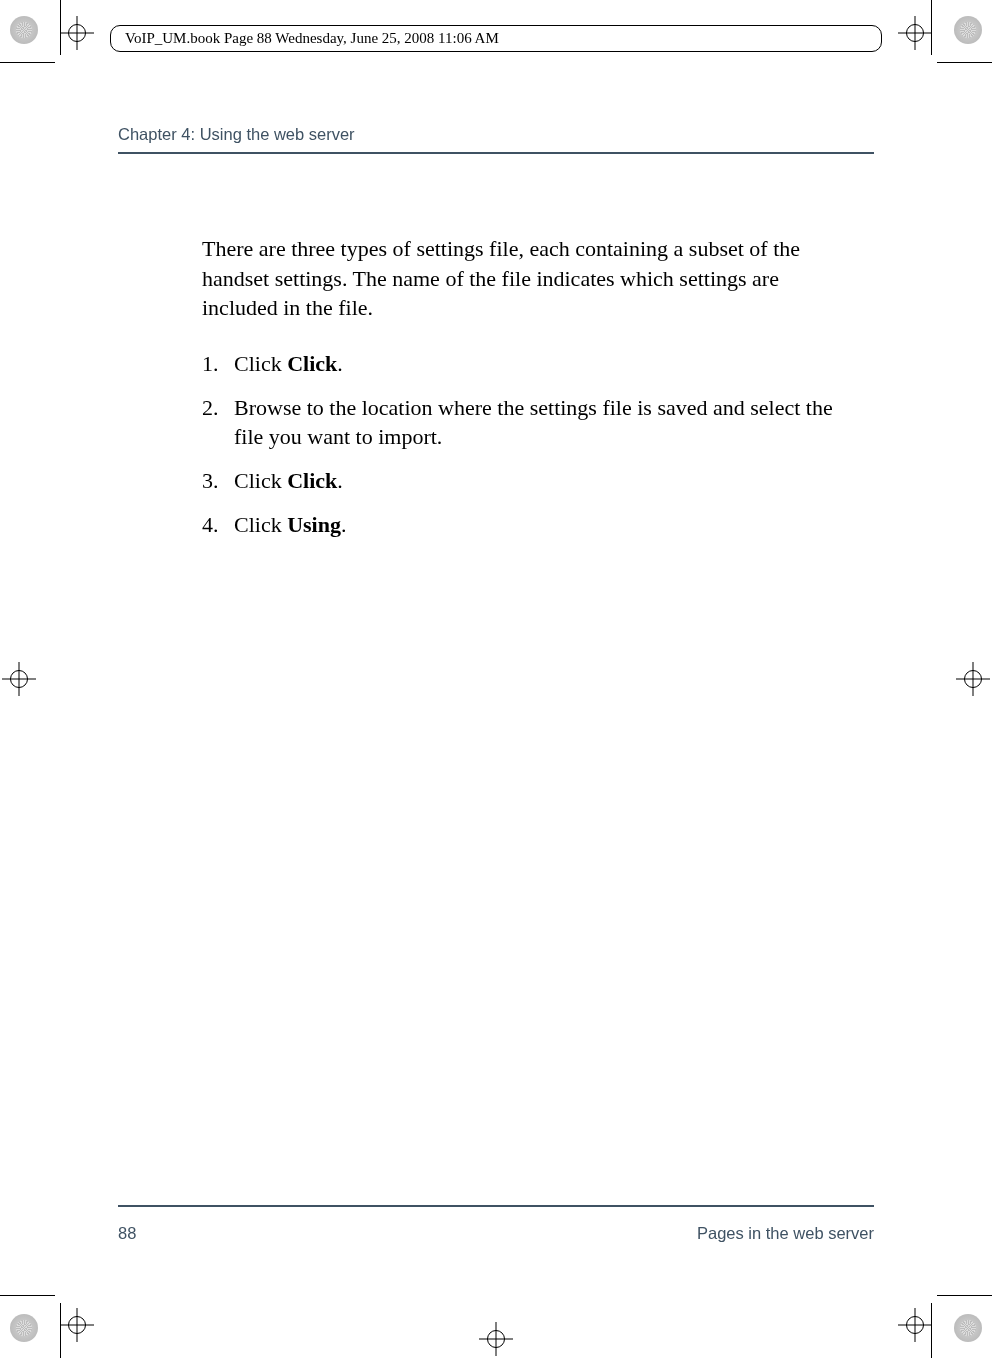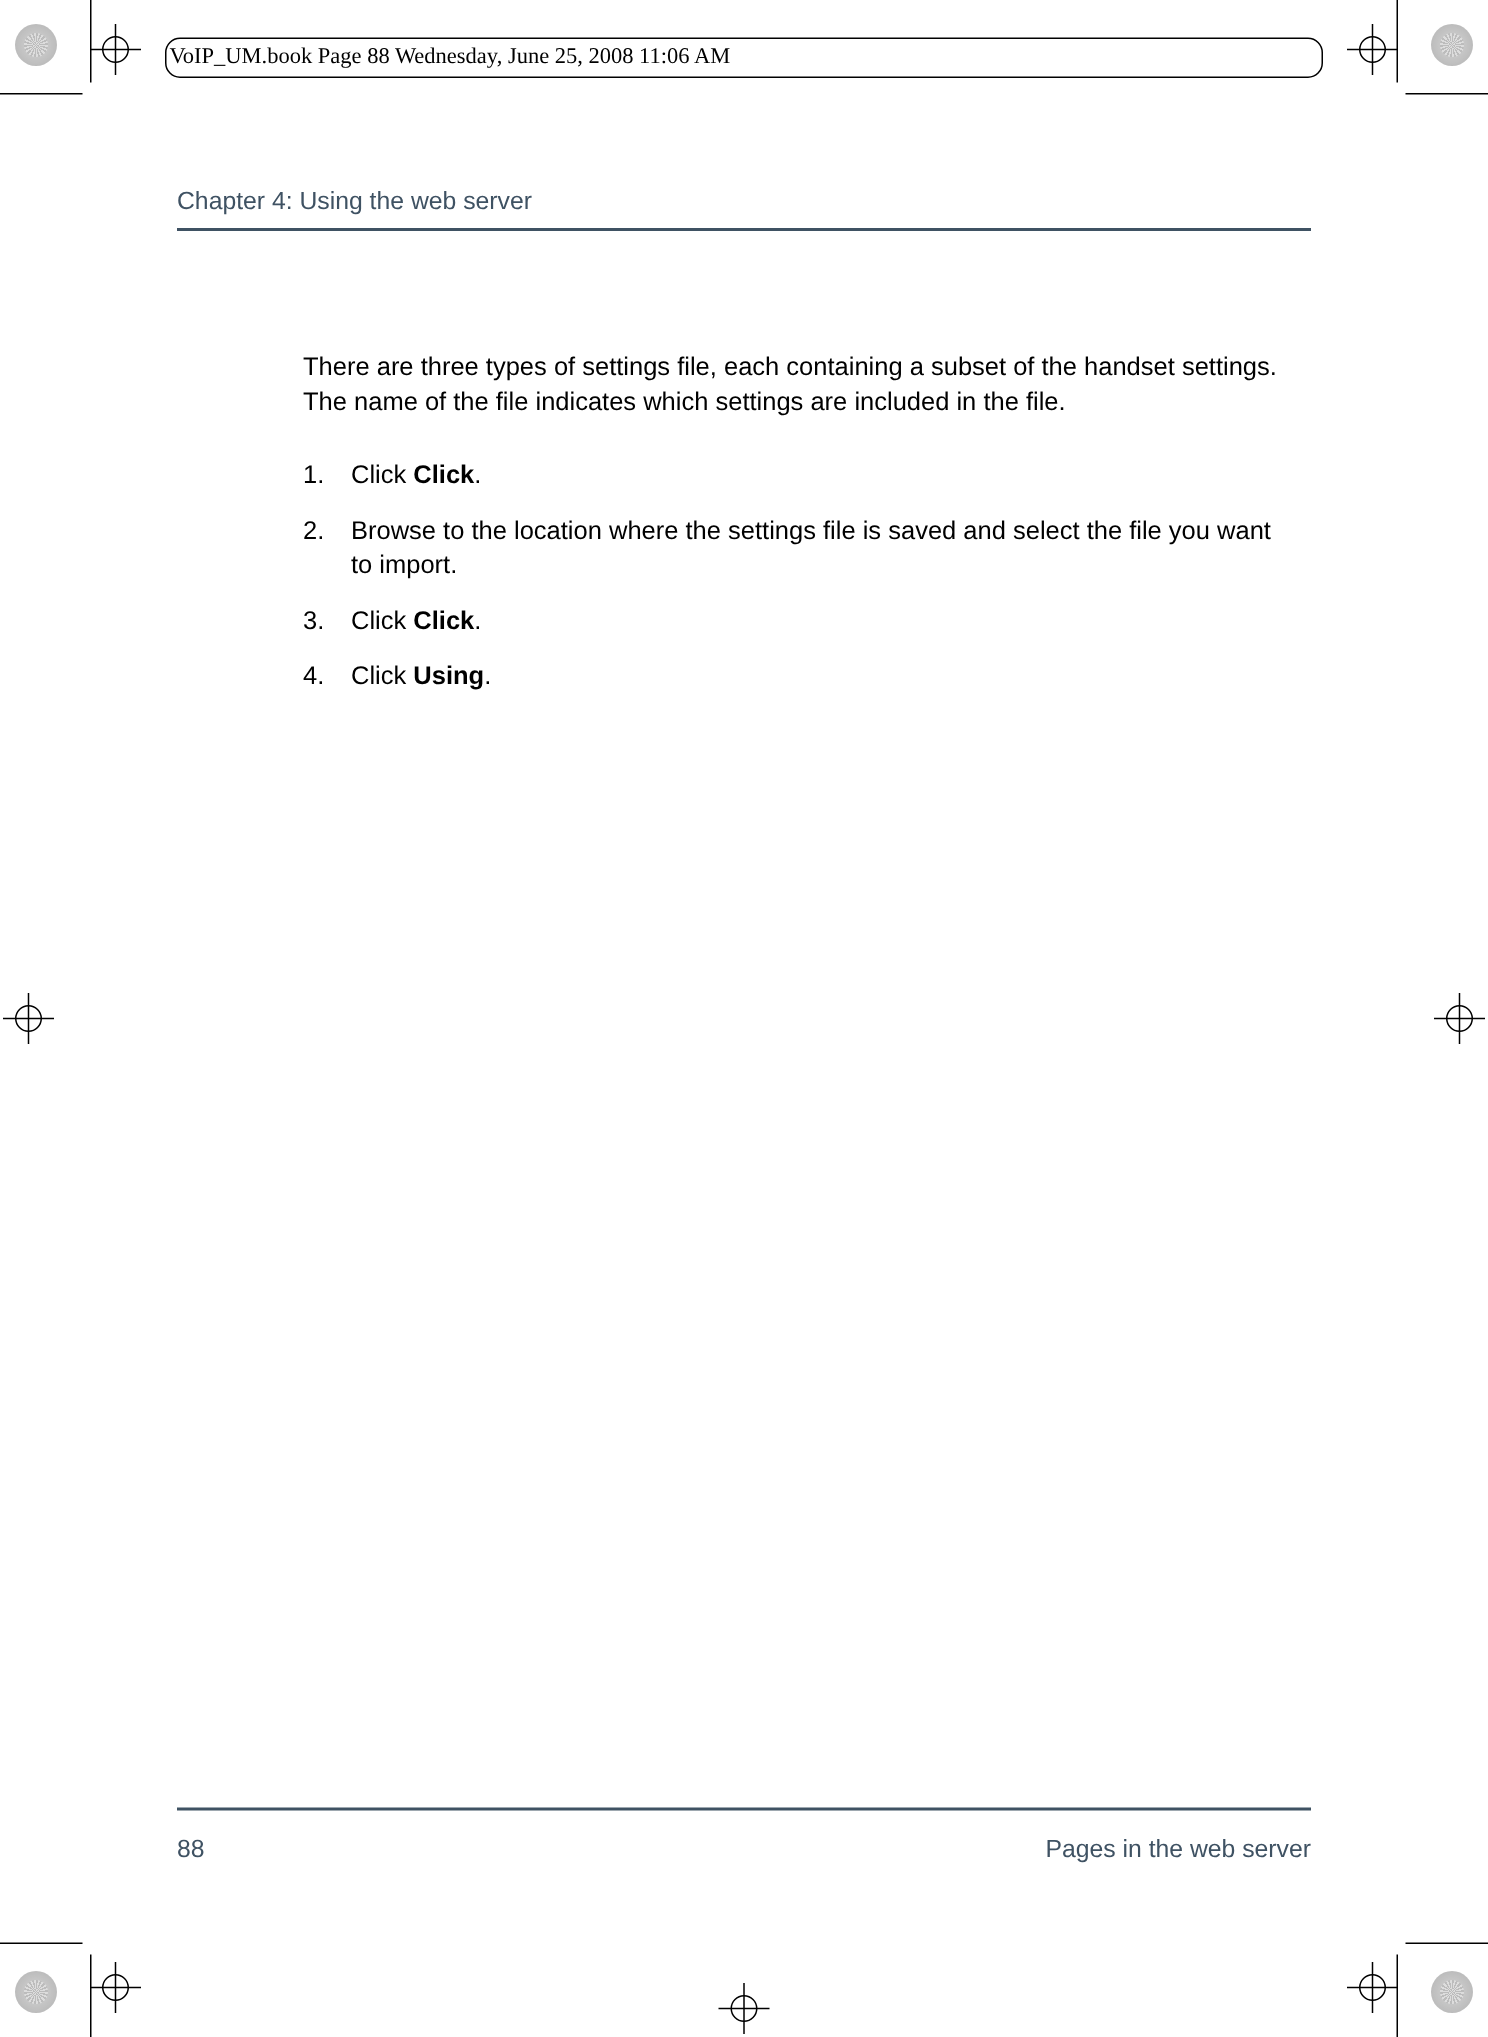--- a/index.html
+++ b/index.html
@@ -61,21 +61,21 @@
       height: 1px;
       background: #000;
     }
     .header-meta {
       position: absolute;
       top: 25px;
       left: 110px;
       right: 110px;
       border: 1px solid #000;
       border-radius: 10px;
-      padding: 4px 2px;
+      padding: 4px 14px;
       font-family: 'Times New Roman', serif;
       font-size: 15px;
       color: #000;
     }
     .page {
       position: absolute;
       left: 118px;
       right: 118px;
       top: 125px;
       bottom: 115px;
@@ -93,22 +93,22 @@
       font-weight: bold;
       font-style: italic;
       font-size: 20px;
       color: #3f5263;
       margin-left: 48px;
       margin-bottom: 26px;
     }
     .body-text {
       margin-left: 84px;
       margin-right: 20px;
-      font-family: Liberation Sans, sans-serif;
-      font-size: 17px;
+      font-family: Liberation Serif, serif;
+      font-size: 22px;
       line-height: 1.35;
       color: #000;
     }
     .intro {
       margin-bottom: 26px;
     }
     .step {
       display: flex;
       margin-bottom: 14px;
     }

